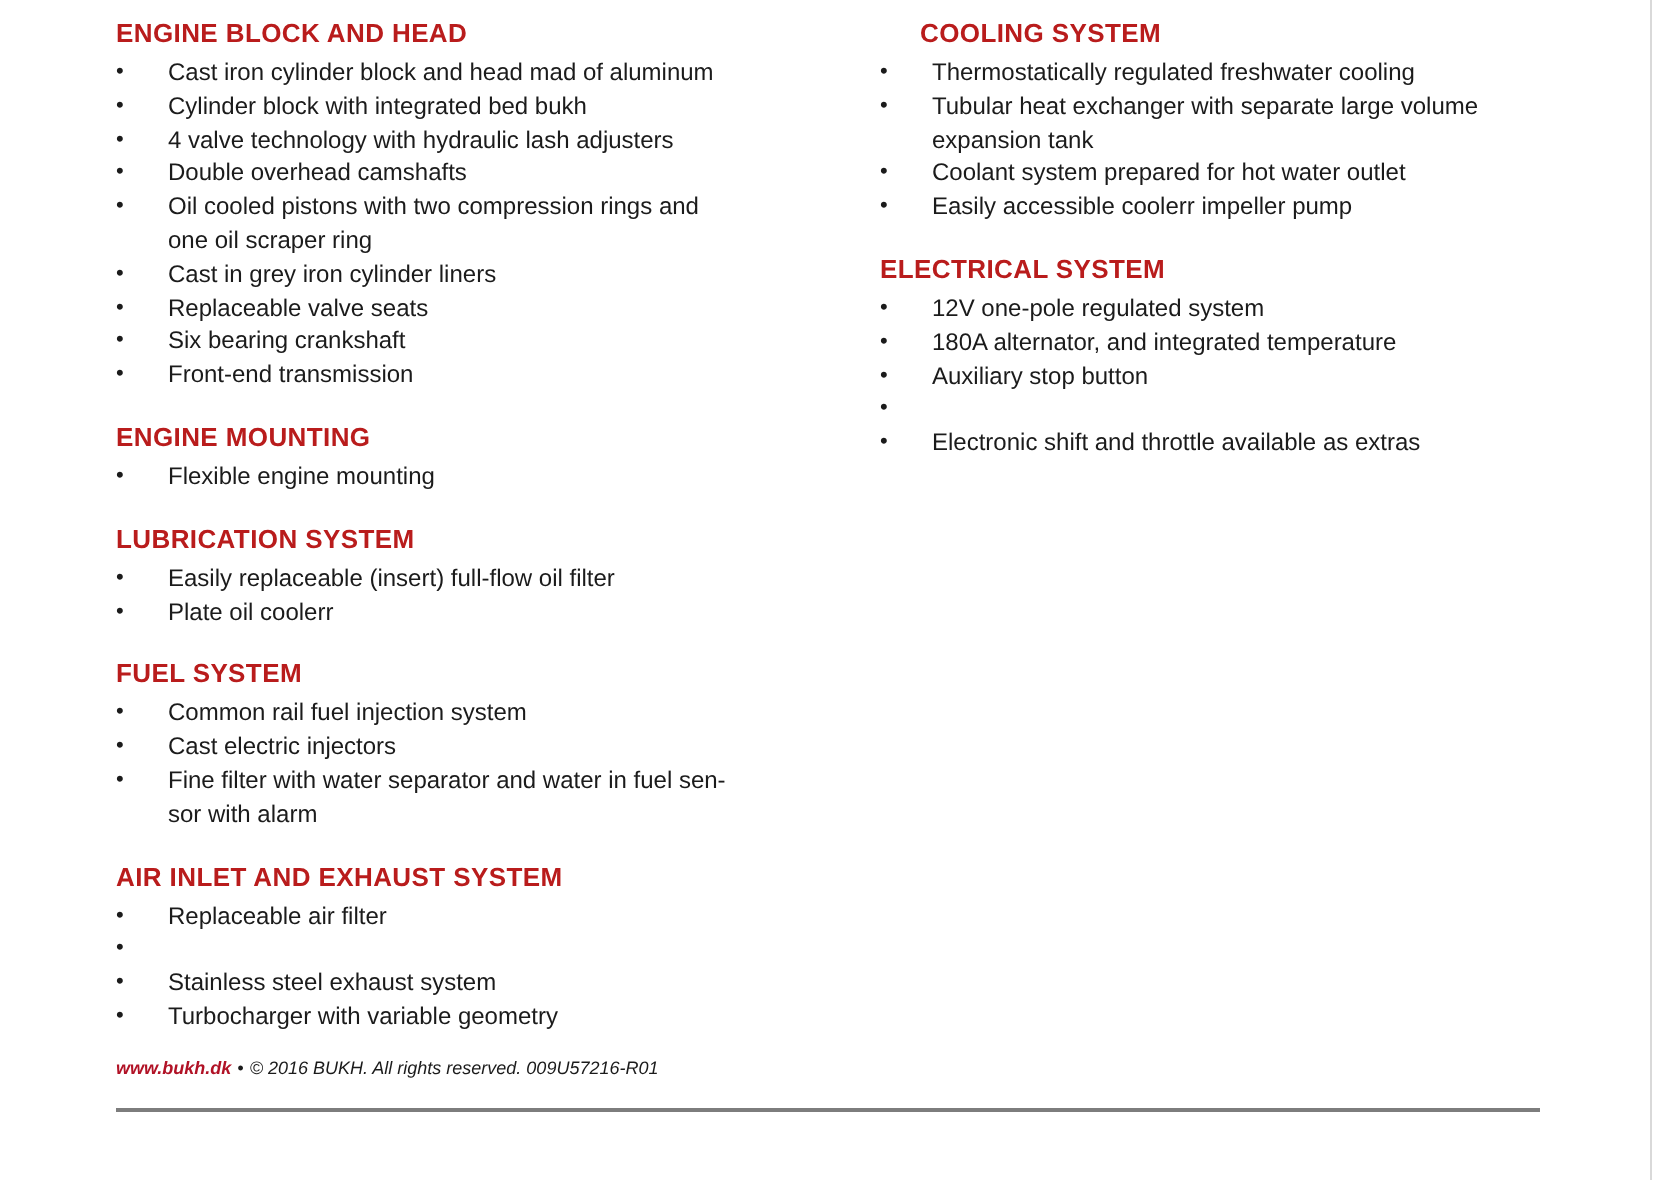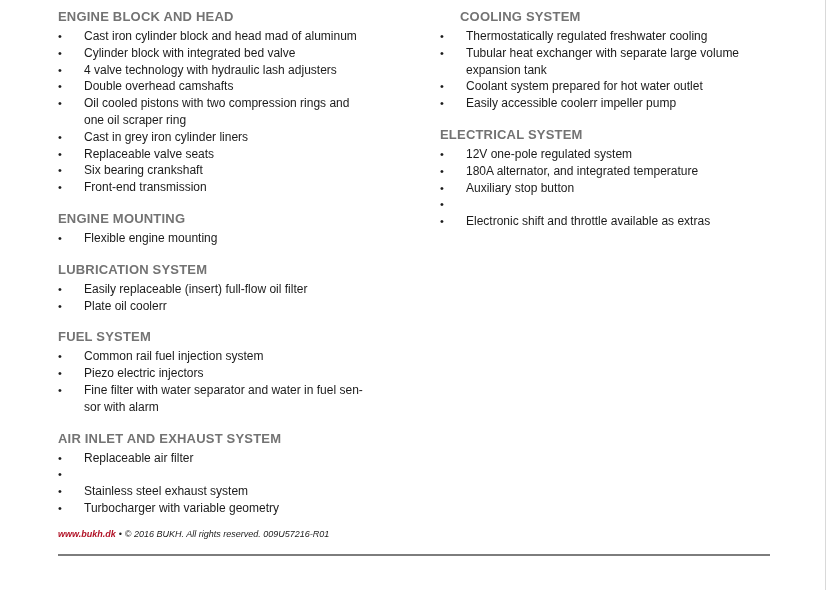--- a/index.html
+++ b/index.html
@@ -14,21 +14,21 @@
   .col { position:absolute; top:8px; }
   .col-left  { left:58px;  width:352px; }
   .col-right { left:440px; width:352px; }
 
   .spec-section h2 {
     font-size:13px;
     font-weight:bold;
     line-height:17px;
     letter-spacing:0.2px;
     margin:14px 0 3px 0;
-    color:#737373;
+    color:#b91c1c;
   }
   .spec-section:first-child h2 { margin-top:0; }
   .spec-section h2.indent { margin-left:20px; }
 
   .spec-section ul { list-style:none; margin:0; padding:0; }
   .spec-section li {
     display:flex;
     align-items:flex-start;
     font-size:12px;
     line-height:16.8px;
@@ -78,21 +78,21 @@
   <div class="col col-left" id="col-0">
       <section class="spec-section">
         <h2>ENGINE BLOCK AND HEAD</h2>
         <ul>
           <li>
             <span class="bullet">•</span>
             <span class="txt">Cast iron cylinder block and head mad of aluminum</span>
           </li>
           <li>
             <span class="bullet">•</span>
-            <span class="txt">Cylinder block with integrated bed valve</span>
+            <span class="txt">Cylinder block with integrated bed bukh</span>
           </li>
           <li>
             <span class="bullet">•</span>
             <span class="txt">4 valve technology with hydraulic lash adjusters</span>
           </li>
           <li>
             <span class="bullet">•</span>
             <span class="txt">Double overhead camshafts</span>
           </li>
           <li>
@@ -142,21 +142,21 @@
       </section>
       <section class="spec-section">
         <h2>FUEL SYSTEM</h2>
         <ul>
           <li>
             <span class="bullet">•</span>
             <span class="txt">Common rail fuel injection system</span>
           </li>
           <li>
             <span class="bullet">•</span>
-            <span class="txt">Piezo electric injectors</span>
+            <span class="txt">Cast electric injectors</span>
           </li>
           <li>
             <span class="bullet">•</span>
             <span class="txt">Fine filter with water separator and water in fuel sen-
 sor with alarm</span>
           </li>
         </ul>
       </section>
       <section class="spec-section">
         <h2>AIR INLET AND EXHAUST SYSTEM</h2>

